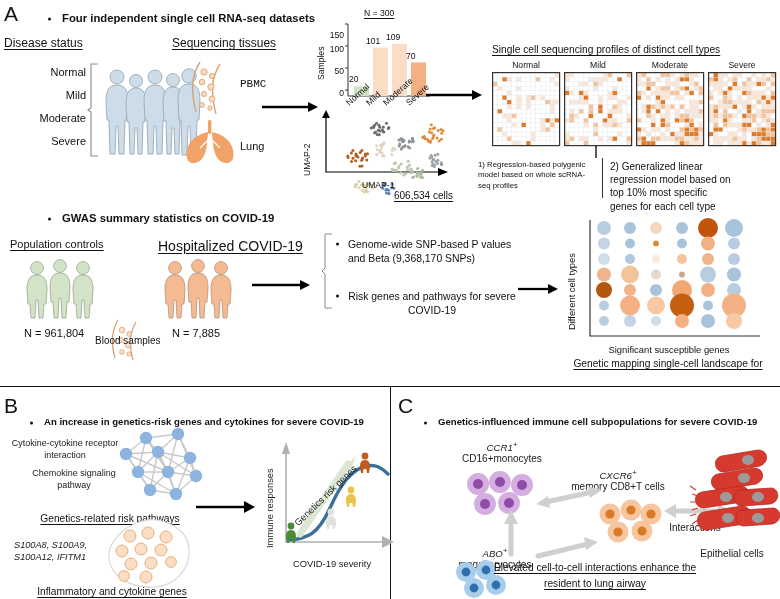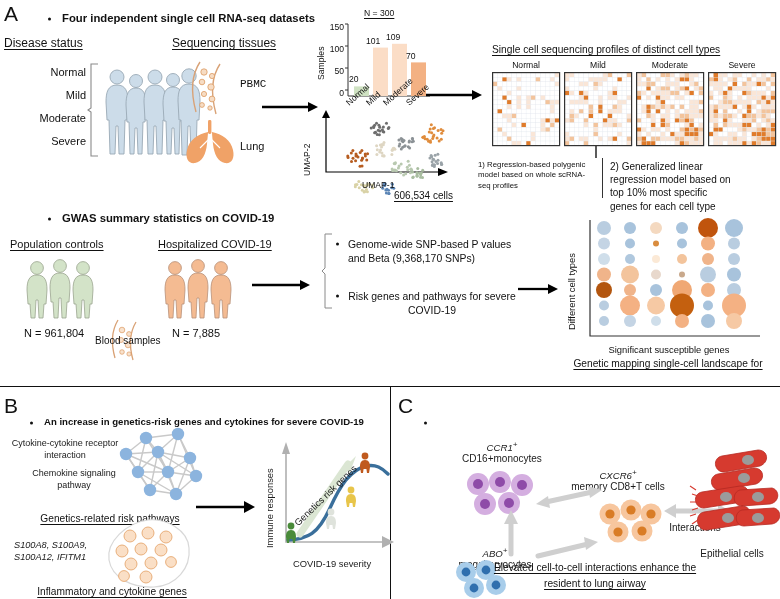--- a/index.html
+++ b/index.html
@@ -96,21 +96,21 @@
 <div class="abs plain" style="left:240px;top:140px;">Lung</div>
 
 <svg class="abs" style="left:262px;top:100px;" width="58" height="14">
   <path d="M0,7 L48,7" stroke="#000" stroke-width="2.3"></path>
   <path d="M46,2 L56,7 L46,12 Z" fill="#000"></path>
 </svg>
 
 <div class="abs" style="left:318px;top:8px;width:124px;height:104px;">
   <div class="abs tiny" style="left:46px;top:0px;text-decoration:underline;text-underline-offset:2px;">N = 300</div>
   <div class="abs tiny vert" style="left:-2px;top:24px;height:48px;">Samples</div>
-  <div class="abs tiny rt" style="left:6px;top:14px;width:20px;">150</div>
+  <div class="abs tiny rt" style="left:6px;top:22px;width:20px;">150</div>
   <div class="abs tiny rt" style="left:6px;top:36px;width:20px;">100</div>
   <div class="abs tiny rt" style="left:6px;top:58px;width:20px;">50</div>
   <div class="abs tiny rt" style="left:6px;top:80px;width:20px;">0</div>
   <svg class="abs" style="left:28px;top:16px;" width="92" height="76">
     <path d="M2,0 L2,72 L84,72" fill="none" stroke="#333" stroke-width="1"></path>
     <path d="M2,0 L-1,0 M2,22 L-1,22 M2,44 L-1,44 M2,66 L-1,66" stroke="#333" stroke-width="1"></path>
     <rect x="8" y="62.4" width="15" height="9.6" fill="#cfe2c2"></rect>
     <rect x="27" y="23.6" width="15" height="48.4" fill="#fbddc6"></rect>
     <rect x="46" y="19.8" width="15" height="52.2" fill="#fbddc6"></rect>
     <rect x="65" y="38.4" width="15" height="33.6" fill="#f3b183"></rect>
@@ -1271,21 +1271,21 @@
         <path d="M13,15 C5,15 3,21 3,30 L4,44 L6,44 L7,60 L11,60 L12,40 L14,40 L15,60 L19,60 L20,44 L22,44 L23,30 C23,21 21,15 13,15 Z"></path>
       </g>
     <g transform="translate(46,2)">
         <circle cx="13" cy="8" r="6.4"></circle>
         <path d="M13,15 C5,15 3,21 3,30 L4,44 L6,44 L7,58 L11,58 L12,40 L14,40 L15,58 L19,58 L20,44 L22,44 L23,30 C23,21 21,15 13,15 Z"></path>
       </g>
   </g>
 </svg>
 <div class="abs plain" style="left:24px;top:327px;font-size:11px;">N = 961,804</div>
 
-<div class="abs ul-small" style="left:146px;top:238px;font-size:11px;padding-left:12px;">Hospitalized COVID-19</div>
+<div class="abs ul-small" style="left:146px;top:238px;font-size:14px;padding-left:12px;">Hospitalized COVID-19</div>
 <svg class="abs" style="left:162px;top:258px;" width="82" height="64">
   <g fill="#f4bb92" stroke="#b89179" stroke-width="0.8">
     <g transform="translate(0,2)">
         <circle cx="13" cy="8" r="6.4"></circle>
         <path d="M13,15 C5,15 3,21 3,30 L4,44 L6,44 L7,58 L11,58 L12,40 L14,40 L15,58 L19,58 L20,44 L22,44 L23,30 C23,21 21,15 13,15 Z"></path>
       </g>
     <g transform="translate(23,0)">
         <circle cx="13" cy="8" r="6.4"></circle>
         <path d="M13,15 C5,15 3,21 3,30 L4,44 L6,44 L7,60 L11,60 L12,40 L14,40 L15,60 L19,60 L20,44 L22,44 L23,30 C23,21 21,15 13,15 Z"></path>
       </g>
@@ -1496,20 +1496,21 @@
   <svg class="abs" style="left:102px;top:16px;" width="14" height="22">
     <circle cx="7" cy="4" r="3.4" fill="#c05a1e"></circle>
       <path d="M7,8 C3,8 2,11 2,15 L3,21 L5,21 L5.6,17 L8.4,17 L9,21 L11,21 L12,15 C12,11 11,8 7,8 Z" fill="#c05a1e"></path>
   </svg>
   <div class="abs ctr" style="left:18px;top:122px;width:116px;font-size:9.4px;">COVID-19 severity</div>
 </div>
 
 <div class="abs panel-letter" style="left:398px;top:394px;">C</div>
 <div class="abs" style="left:424px;top:416px;width:350px;height:14px;">
   <span class="bullet-dot"></span>
+  <span class="bullet-head" style="position:absolute;left:14px;top:0;font-size:9.6px;">Genetics-influenced  immune cell subpopulations for severe COVID-19</span>
 </div>
 
 <div class="abs ctr" style="left:444px;top:440px;width:116px;">
   <div class="ital" style="font-size:9.6px;"><span>CCR1</span><sup>+</sup></div>
   <div style="font-size:10px;">CD16+monocytes</div>
 </div>
 <svg class="abs" style="left:464px;top:470px;" width="78" height="52">
   <g>
     <circle cx="14" cy="14" r="11" fill="#d4aee0"></circle>
       <circle cx="14" cy="14" r="5" fill="#8e4ba8"></circle>

